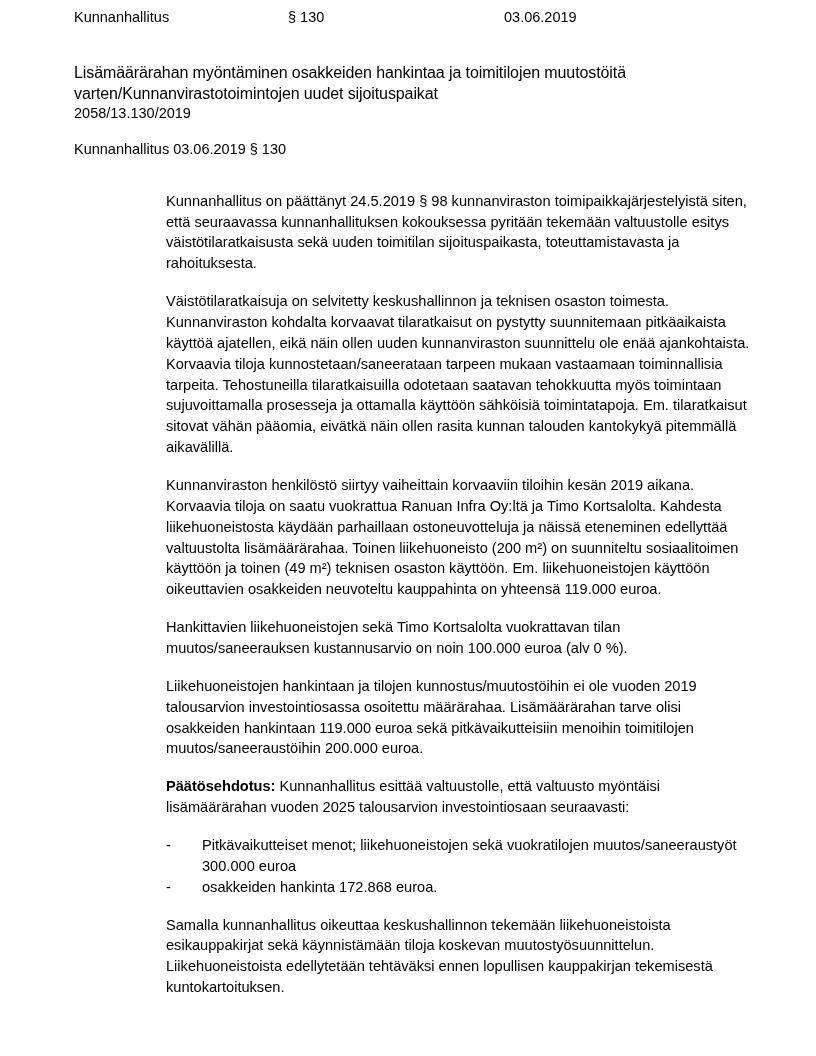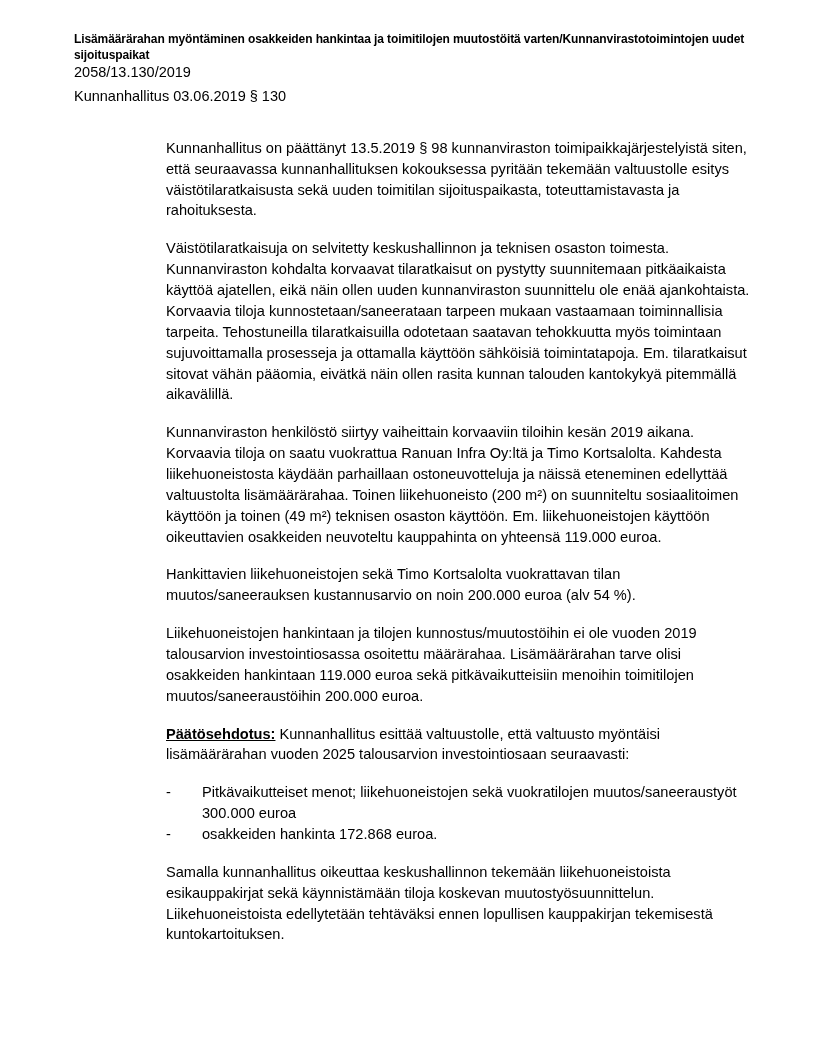--- a/index.html
+++ b/index.html
@@ -36,49 +36,48 @@
   }
   .doc-header .section {
     width: 216px;
     flex: 0 0 auto;
   }
   .doc-header .date {
     flex: 0 0 auto;
   }
   
   .doc-title {
-    font-size: 12px;
-    font-weight: bold;
+    font-size: 16px;
+    font-weight: normal;
     line-height: 1.33;
-    margin-top: 26px;
+    margin-top: 36px;
     letter-spacing: -0.1px;
   }
   .doc-id {
     font-size: 14.5px;
   }
   .doc-meta {
     font-size: 14.5px;
-    margin-top: 8px;
+    margin-top: 20px;
   }
   
   .body-block {
     margin-top: 34px;
     padding-left: 92px;
     padding-right: 6px;
   }
   .para {
     font-size: 14.6px;
     line-height: 1.43;
     text-align: left;
     margin: 0 0 17px 0;
   }
   .para:last-child { margin-bottom: 0; }
   .lead-label {
     font-weight: bold;
-    text-decoration: underline;
   }
   .bullets {
     margin: 0 0 17px 0;
     padding: 0;
     list-style: none;
   }
   .bullets li {
     font-size: 14.6px;
     line-height: 1.43;
     display: flex;
@@ -90,33 +89,38 @@
   }
   .bullets li .txt {
     flex: 1 1 auto;
   }
 </style>
 </head>
 <body>
 
 <div class="page">
 
+  <div class="doc-header">
+    <div class="organ">Kunnanhallitus</div>
+    <div class="section">§ 130</div>
+    <div class="date">03.06.2019</div>
+  </div>
 
   <div class="doc-title">Lisämäärärahan myöntäminen osakkeiden hankintaa ja toimitilojen muutostöitä varten/Kunnanvirastotoimintojen uudet sijoituspaikat</div>
 
   <div class="doc-id">2058/13.130/2019</div>
 
   <div class="doc-meta">Kunnanhallitus 03.06.2019 § 130</div>
 
   <div class="body-block">
 
-    <p class="para">Kunnanhallitus on päättänyt 13.5.2019 § 98 kunnanviraston toimipaikkajärjestelyistä siten, että seuraavassa kunnanhallituksen kokouksessa pyritään tekemään valtuustolle esitys väistötilaratkaisusta sekä uuden toimitilan sijoituspaikasta, toteuttamistavasta ja rahoituksesta.</p>
+    <p class="para">Kunnanhallitus on päättänyt 24.5.2019 § 98 kunnanviraston toimipaikkajärjestelyistä siten, että seuraavassa kunnanhallituksen kokouksessa pyritään tekemään valtuustolle esitys väistötilaratkaisusta sekä uuden toimitilan sijoituspaikasta, toteuttamistavasta ja rahoituksesta.</p>
     <p class="para">Väistötilaratkaisuja on selvitetty keskushallinnon ja teknisen osaston toimesta. Kunnanviraston kohdalta korvaavat tilaratkaisut on pystytty suunnitemaan pitkäaikaista käyttöä ajatellen, eikä näin ollen uuden kunnanviraston suunnittelu ole enää ajankohtaista. Korvaavia tiloja kunnostetaan/saneerataan tarpeen mukaan vastaamaan toiminnallisia tarpeita. Tehostuneilla tilaratkaisuilla odotetaan saatavan tehokkuutta myös toimintaan sujuvoittamalla prosesseja ja ottamalla käyttöön sähköisiä toimintatapoja. Em. tilaratkaisut sitovat vähän pääomia, eivätkä näin ollen rasita kunnan talouden kantokykyä pitemmällä aikavälillä.</p>
     <p class="para">Kunnanviraston henkilöstö siirtyy vaiheittain korvaaviin tiloihin kesän 2019 aikana. Korvaavia tiloja on saatu vuokrattua Ranuan Infra Oy:ltä ja Timo Kortsalolta. Kahdesta liikehuoneistosta käydään parhaillaan ostoneuvotteluja ja näissä eteneminen edellyttää valtuustolta lisämäärärahaa. Toinen liikehuoneisto (200 m²) on suunniteltu sosiaalitoimen käyttöön ja toinen (49 m²) teknisen osaston käyttöön. Em. liikehuoneistojen käyttöön oikeuttavien osakkeiden neuvoteltu kauppahinta on yhteensä 119.000 euroa.</p>
-    <p class="para">Hankittavien liikehuoneistojen sekä Timo Kortsalolta vuokrattavan tilan muutos/saneerauksen kustannusarvio on noin 200.000 euroa (alv 54 %).</p>
+    <p class="para">Hankittavien liikehuoneistojen sekä Timo Kortsalolta vuokrattavan tilan muutos/saneerauksen kustannusarvio on noin 100.000 euroa (alv 0 %).</p>
     <p class="para">Liikehuoneistojen hankintaan ja tilojen kunnostus/muutostöihin ei ole vuoden 2019 talousarvion investointiosassa osoitettu määrärahaa. Lisämäärärahan tarve olisi osakkeiden hankintaan 119.000 euroa sekä pitkävaikutteisiin menoihin toimitilojen muutos/saneeraustöihin 200.000 euroa.</p>
 
     <p class="para"><span class="lead-label">Päätösehdotus:</span><span> Kunnanhallitus esittää valtuustolle, että valtuusto myöntäisi lisämäärärahan vuoden 2025 talousarvion investointiosaan seuraavasti:</span></p>
 
     <ul class="bullets">
       <li>
         <span class="dash">-</span>
         <span class="txt">Pitkävaikutteiset menot; liikehuoneistojen sekä vuokratilojen muutos/saneeraustyöt 300.000 euroa</span>
       </li>
       <li>

